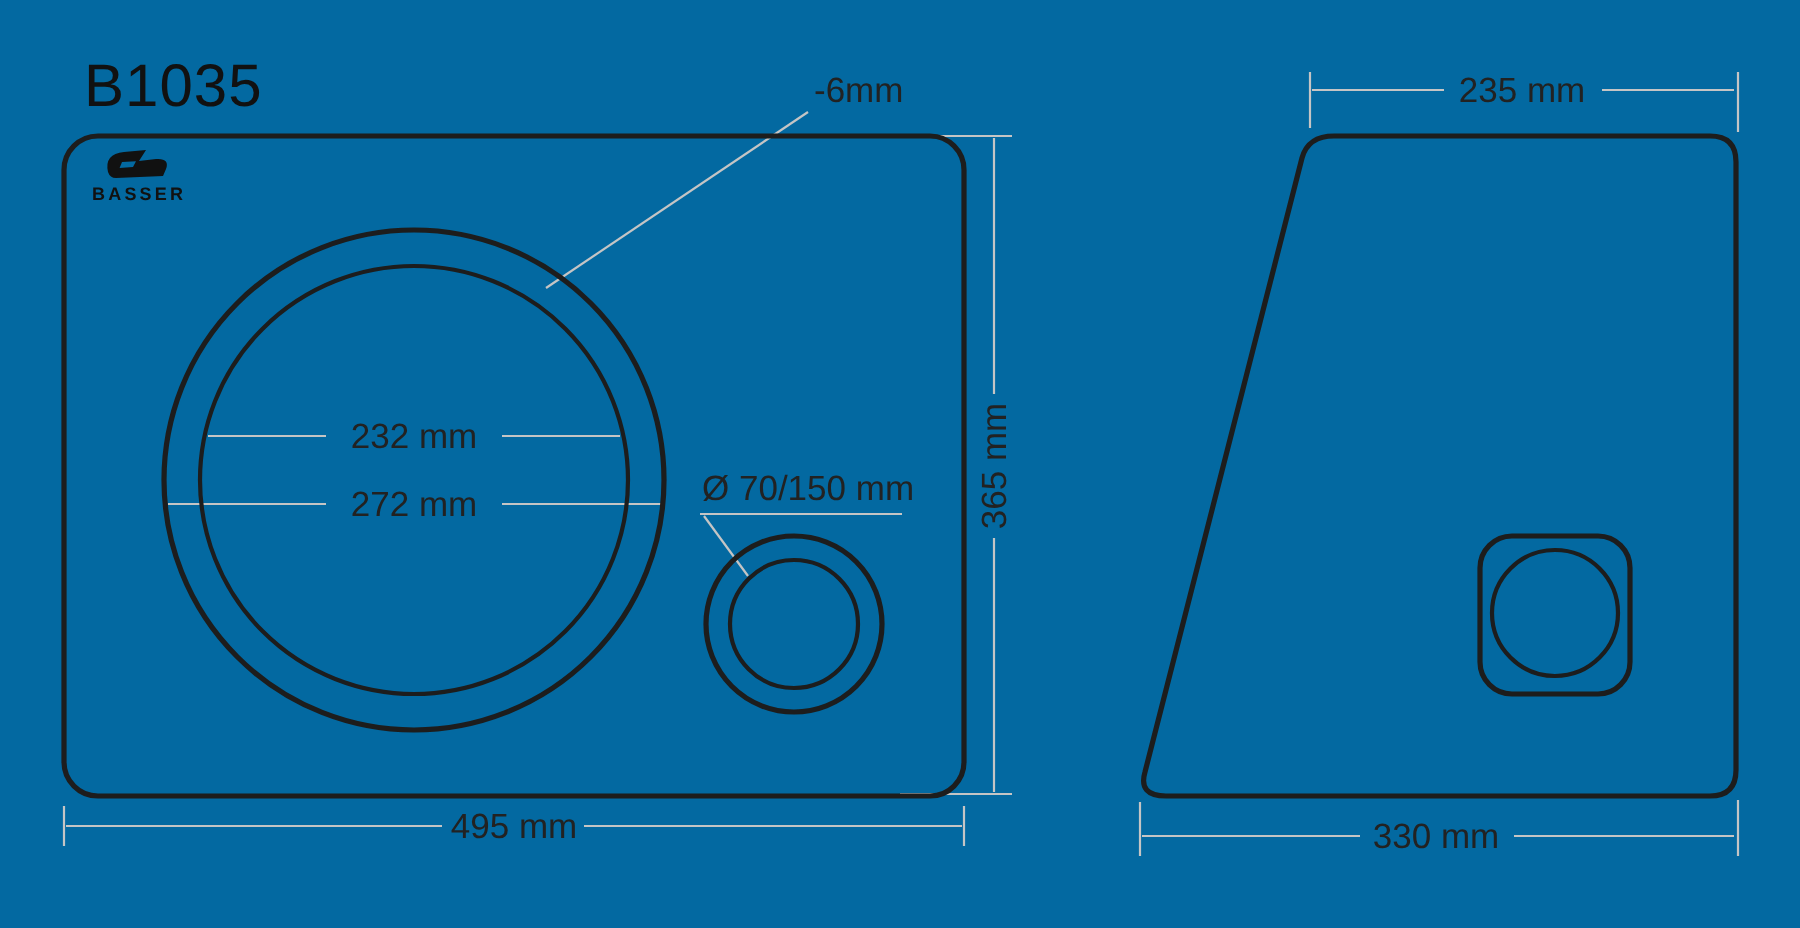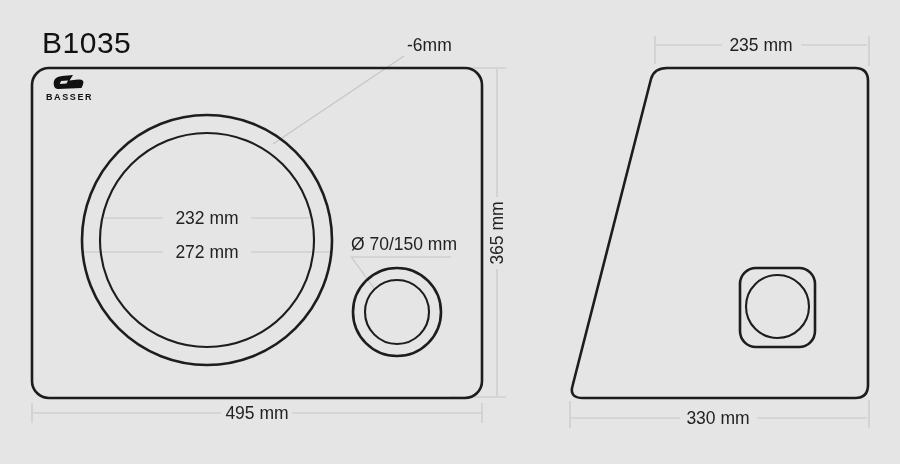--- a/index.html
+++ b/index.html
@@ -8,21 +8,21 @@
     background: #ffffff;
     width: 900px;
     height: 464px;
     overflow: hidden;
     font-family: "Liberation Sans", sans-serif;
   }
   .drawing-wrap {
     position: relative;
     width: 900px;
     height: 464px;
-    background: #e5e5e5;
+    background: #0369a1;
   }
   svg { display: block; }
   .outline {
     fill: none;
     stroke: #1d1d1d;
     stroke-width: 2.6;
     stroke-linejoin: round;
   }
   .outline-thin {
     fill: none;

